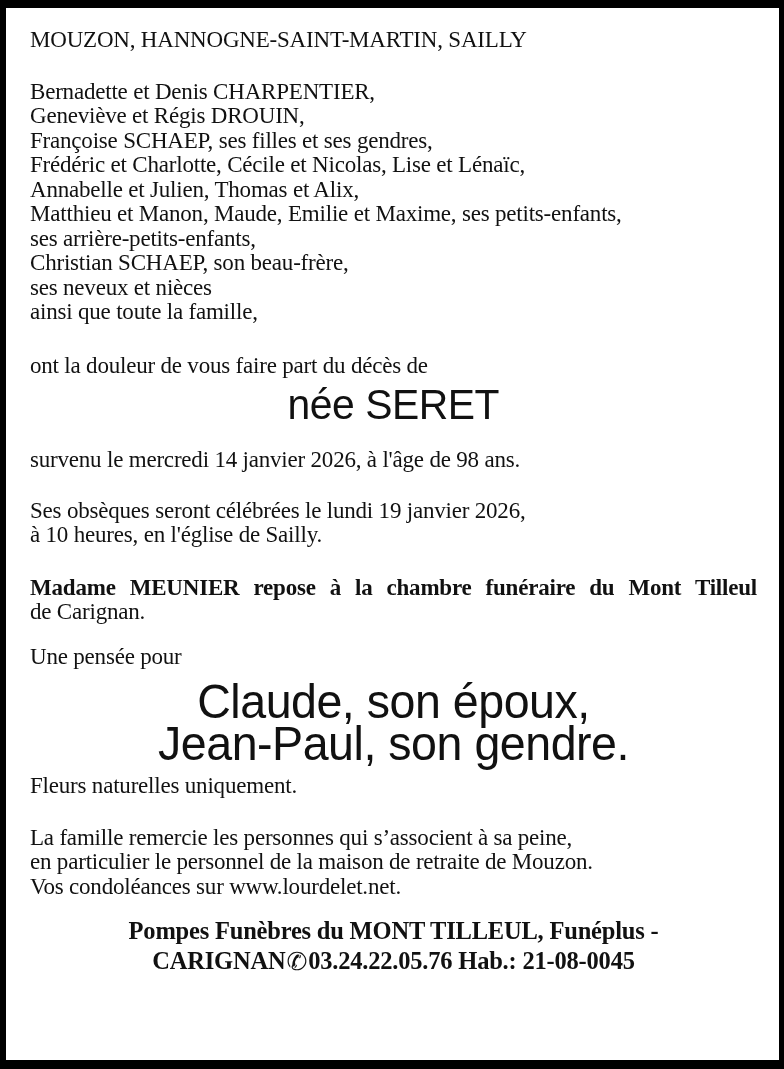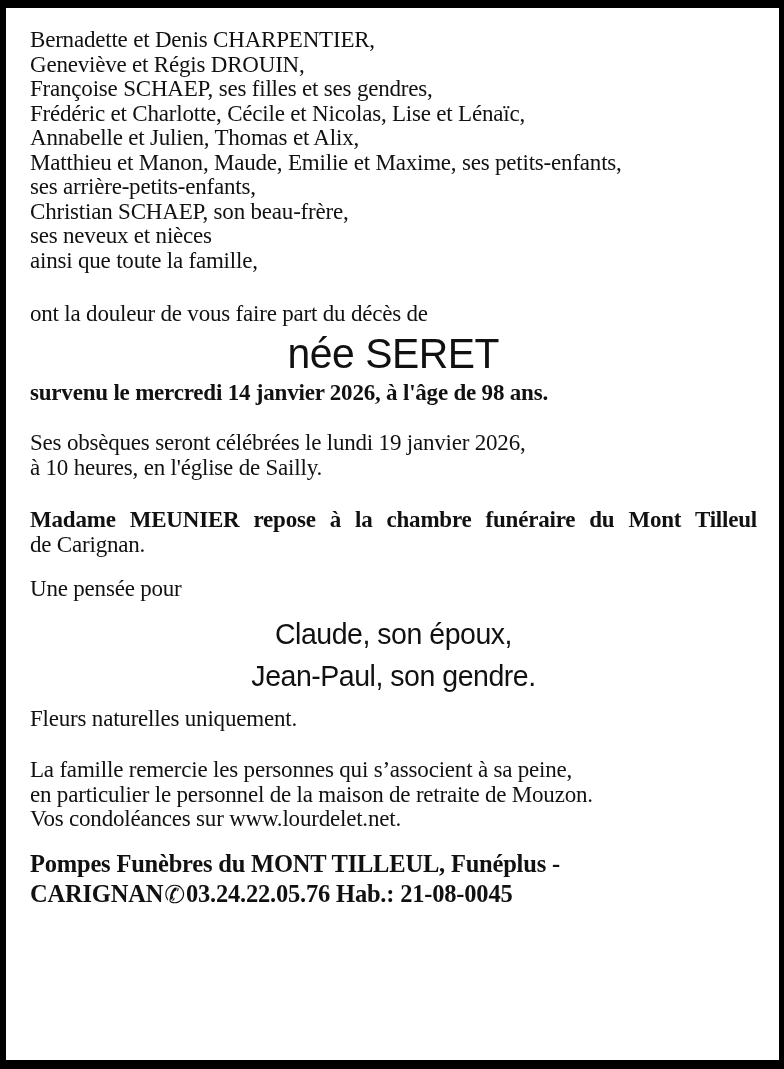--- a/index.html
+++ b/index.html
@@ -56,23 +56,22 @@
     font-family: "Liberation Sans", sans-serif;
     font-weight: normal;
     font-size: 43px;
     line-height: 48px;
     letter-spacing: -0.5px;
     white-space: nowrap;
     transform: scaleX(0.95);
     transform-origin: 50% 50%;
   }
   .death-info {
-    margin-top: 4px;
+    margin-top: 20px;
     margin-bottom: 26px;
-    font-weight: bold;
   }
   .funeral-block {
     margin-bottom: 28px;
   }
   .repose-line1 {
     font-size: 23px;
     line-height: 24.5px;
     letter-spacing: -0.2px;
     text-align: justify;
     text-align-last: justify;
@@ -80,57 +79,58 @@
   }
   .repose-line2 {
     margin-bottom: 20px;
   }
   .thought-intro {
     margin-bottom: 11px;
   }
   .thought-names {
     text-align: center;
     font-family: "Liberation Sans", sans-serif;
-    font-size: 30px;
+    font-size: 49px;
     line-height: 42px;
     letter-spacing: -0.5px;
     margin-bottom: 10px;
   }
   .thought-names .tline {
     display: block;
     transform: scaleX(0.95);
     transform-origin: 50% 50%;
     white-space: nowrap;
   }
   .flowers {
     margin-bottom: 27px;
   }
   .thanks-block {
     margin-bottom: 17px;
   }
   .funeral-home {
-    text-align: left;
+    text-align: center;
     font-weight: bold;
     font-size: 24.5px;
     line-height: 30px;
     letter-spacing: -0.2px;
   }
   .phone-icon {
     font-family: "DejaVu Sans", sans-serif;
     font-weight: normal;
     font-size: 25px;
     vertical-align: -1px;
     padding: 0 1px;
   }
 </style>
 </head>
 <body>
 
 <div class="page">
 
+  <div class="serif-line locations">MOUZON, HANNOGNE-SAINT-MARTIN, SAILLY</div>
 
   <div class="family-block">
     <div class="serif-line">Bernadette et Denis CHARPENTIER,</div>
     <div class="serif-line">Geneviève et Régis DROUIN,</div>
     <div class="serif-line">Françoise SCHAEP, ses filles et ses gendres,</div>
     <div class="serif-line">Frédéric et Charlotte, Cécile et Nicolas, Lise et Lénaïc,</div>
     <div class="serif-line">Annabelle et Julien, Thomas et Alix,</div>
     <div class="serif-line">Matthieu et Manon, Maude, Emilie et Maxime, ses petits-enfants,</div>
     <div class="serif-line">ses arrière-petits-enfants,</div>
     <div class="serif-line">Christian SCHAEP, son beau-frère,</div>

